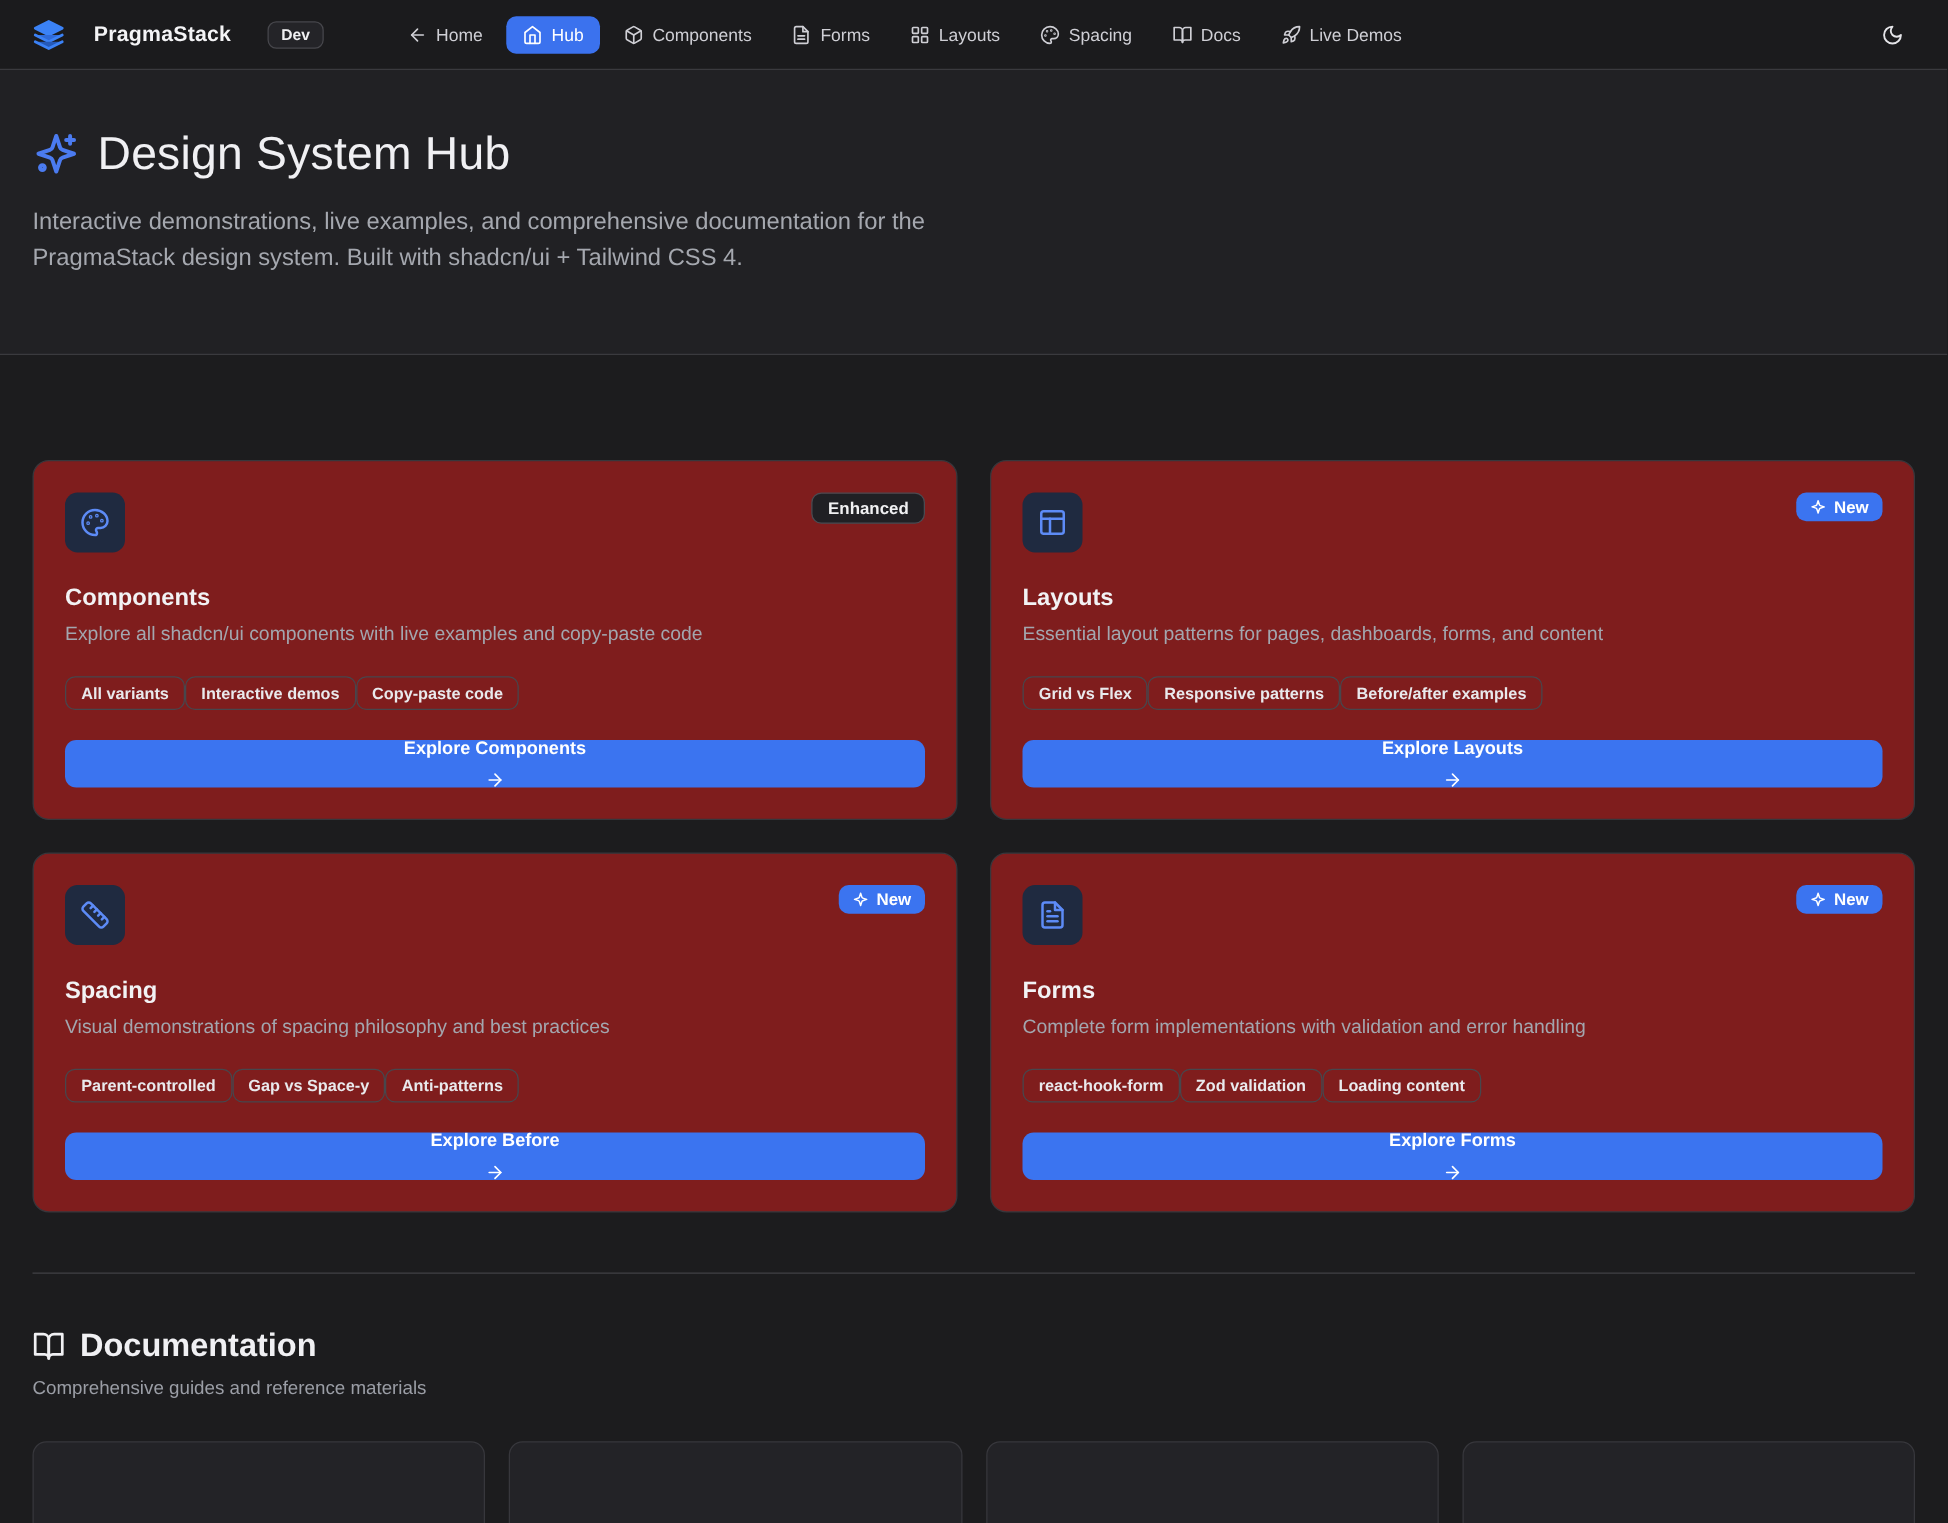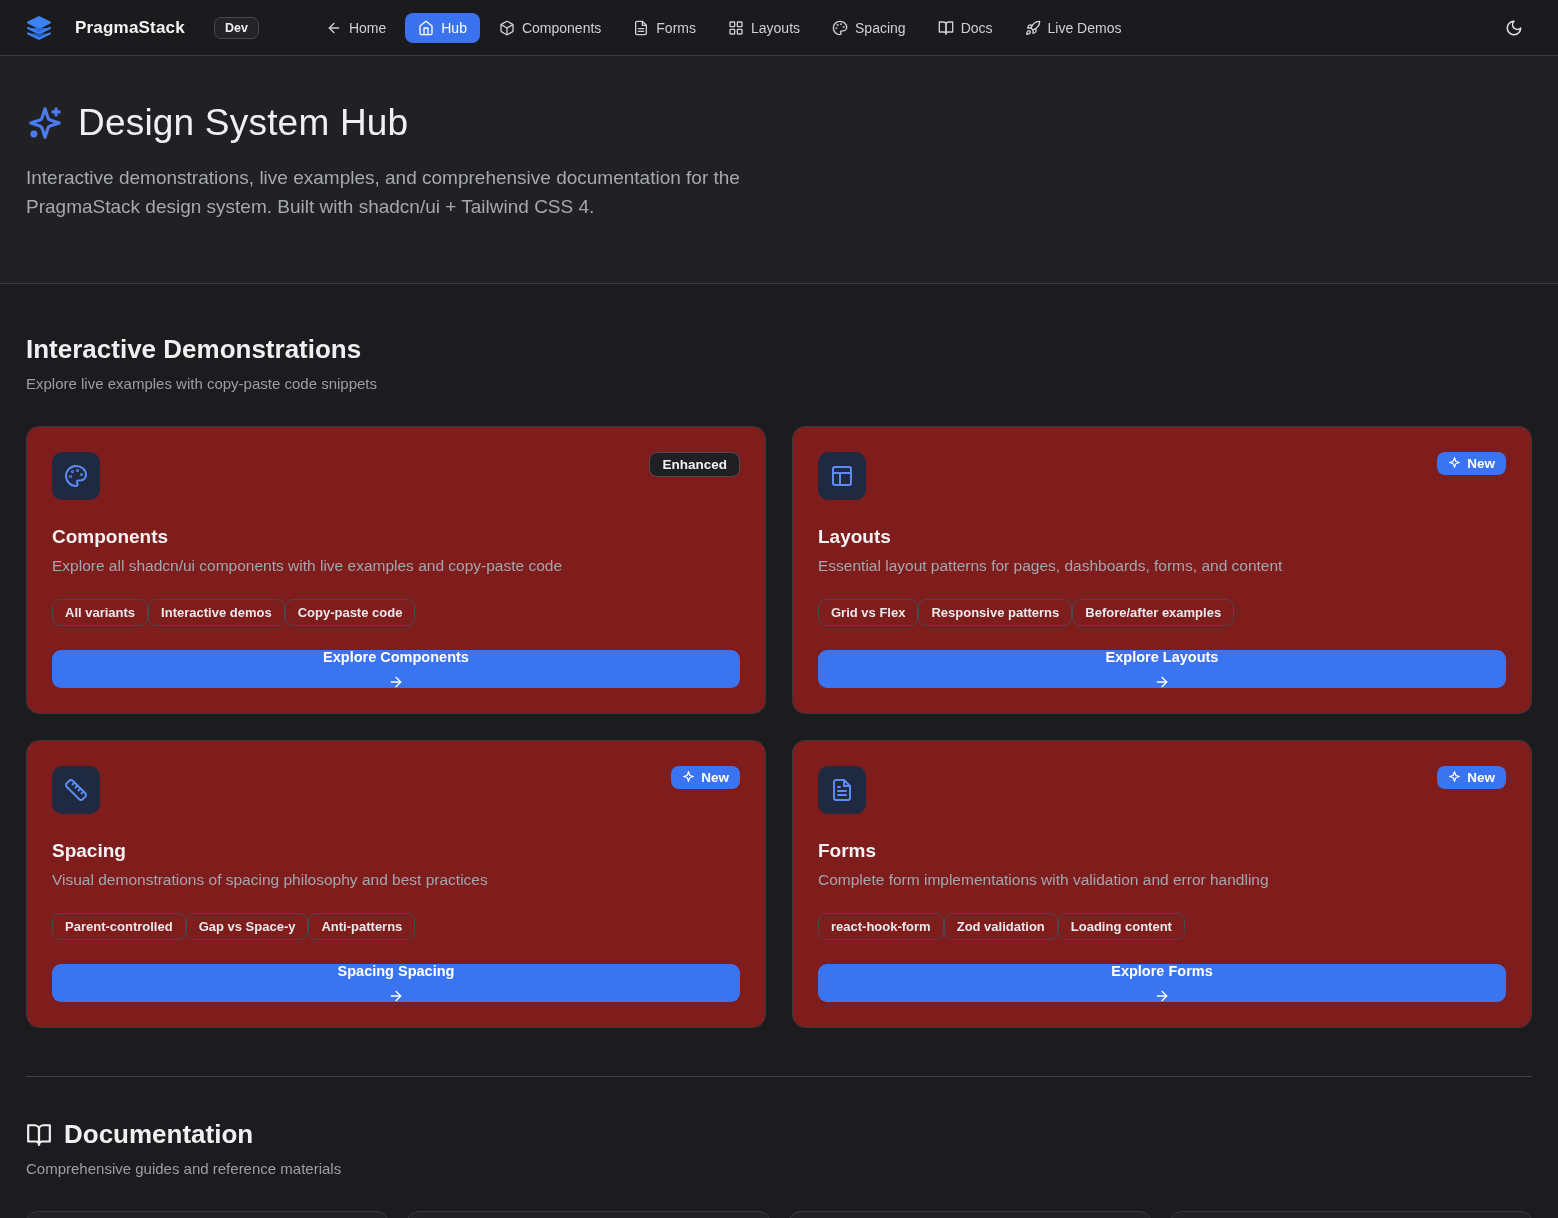--- a/index.html
+++ b/index.html
@@ -33,21 +33,21 @@
   .section-sub { margin-top:10px; font-size:15px; color:#9b9ea6; }
 
   .demos { padding-top:50px; }
   .demo-grid { margin-top:34px; display:grid; grid-template-columns:1fr 1fr; gap:26px; }
 
   .demo-card { background:#7f1d1d; border:1px solid #37373c; border-radius:13px; padding:25px; display:flex; flex-direction:column; }
   .card-head { display:flex; align-items:flex-start; justify-content:space-between; }
   .icon-box { width:48px; height:48px; border-radius:10px; background:#1f2a40; display:flex; align-items:center; justify-content:center; }
   .icon-box svg { stroke:#5d8bf6; }
   .badge-outline { font-size:13.5px; font-weight:bold; color:#f0f0f2; border:1px solid #4b4b52; background:#202024; border-radius:8px; padding:4px 12px; }
-  .badge-primary { display:flex; gap:6px; font-size:13.5px; font-weight:bold; color:#ffffff; background:#3b74f0; border-radius:8px; padding:4px 11px; }
+  .badge-primary { display:flex; align-items:center; gap:6px; font-size:13.5px; font-weight:bold; color:#ffffff; background:#3b74f0; border-radius:8px; padding:4px 11px; }
   .badge-primary svg { stroke:#ffffff; }
   .card-title { margin-top:26px; font-size:19px; font-weight:bold; color:#f2f2f4; }
   .card-desc { margin-top:9px; font-size:15.5px; color:#a3a6ae; }
   .tag-row { margin-top:24px; display:flex; gap:0; flex-wrap:wrap;text-align:right; }
   .tag { font-size:13px; font-weight:bold; color:#e9e9ec; border:1px solid #47474d; border-radius:8px; padding:5px 12px; background:transparent; }
   .cta-btn { margin-top:24px; height:38px; background:#3b74f0; border:none; border-radius:9px; color:#ffffff; font-size:14.5px; font-weight:bold; font-family:inherit; display:flex; align-items:center; justify-content:center; gap:9px; cursor:pointer; width:100%;flex-direction:column; }
   .cta-btn svg { stroke:#ffffff; }
 
   .section-divider { margin-top:48px; border:none; border-top:1px solid #404045; }
 
@@ -178,24 +178,20 @@
         </svg>
     </span>
     <h1 class="hero-title">Design System Hub</h1>
   </div>
   <p class="hero-desc">Interactive demonstrations, live examples, and comprehensive documentation for the PragmaStack design system. Built with shadcn/ui + Tailwind CSS 4.</p>
 </section>
 
 <main class="main">
 
   <section class="demos">
-    <div class="section-head">
-      <h2>Interactive Demonstrations</h2>
-      <div class="section-sub">Explore live examples with copy-paste code snippets</div>
-    </div>
 
     <div class="demo-grid">
 
       <div class="demo-card">
         <div class="card-head">
           <div class="icon-box">
             <svg width="24" height="24" viewBox="0 0 24 24" fill="none" stroke-width="2" stroke-linecap="round" stroke-linejoin="round">
                 <circle cx="13.5" cy="6.5" r=".5"></circle>
                 <circle cx="17.5" cy="10.5" r=".5"></circle>
                 <circle cx="8.5" cy="7.5" r=".5"></circle>
@@ -280,21 +276,21 @@
           </span>
         </div>
         <div class="card-title">Spacing</div>
         <div class="card-desc">Visual demonstrations of spacing philosophy and best practices</div>
         <div class="tag-row">
           <span class="tag">Parent-controlled</span>
           <span class="tag">Gap vs Space-y</span>
           <span class="tag">Anti-patterns</span>
         </div>
         <button class="cta-btn">
-          <span>Spacing Spacing</span>
+          <span>Explore Before</span>
           <span>
             <svg width="16" height="16" viewBox="0 0 24 24" fill="none" stroke-width="2" stroke-linecap="round" stroke-linejoin="round">
                 <path d="M5 12h14"></path>
                 <path d="m12 5 7 7-7 7"></path>
               </svg>
           </span>
         </button>
       </div>
 
       <div class="demo-card">

